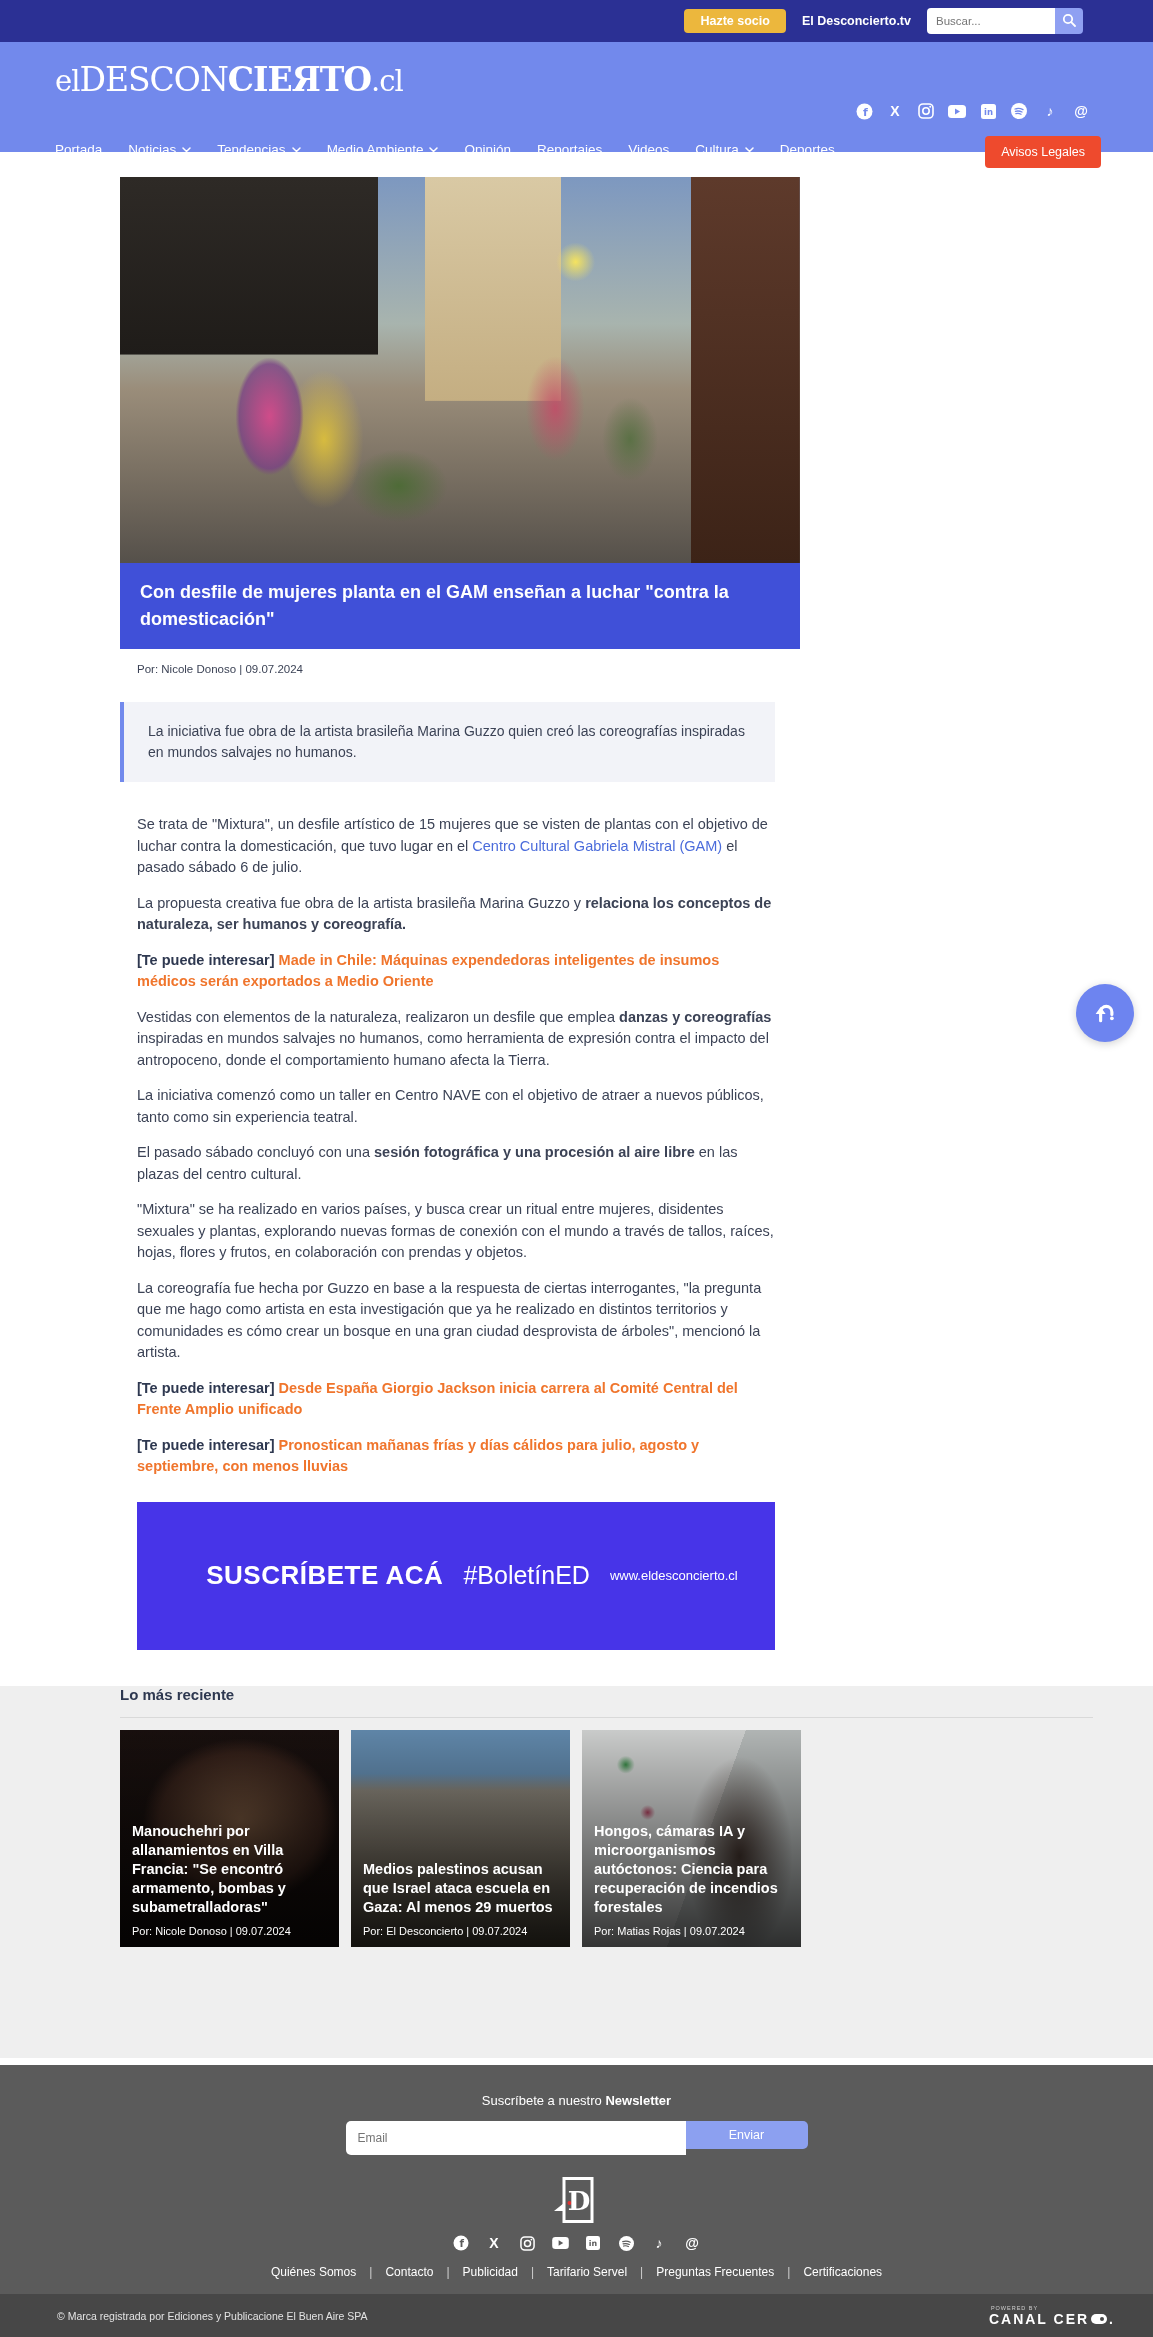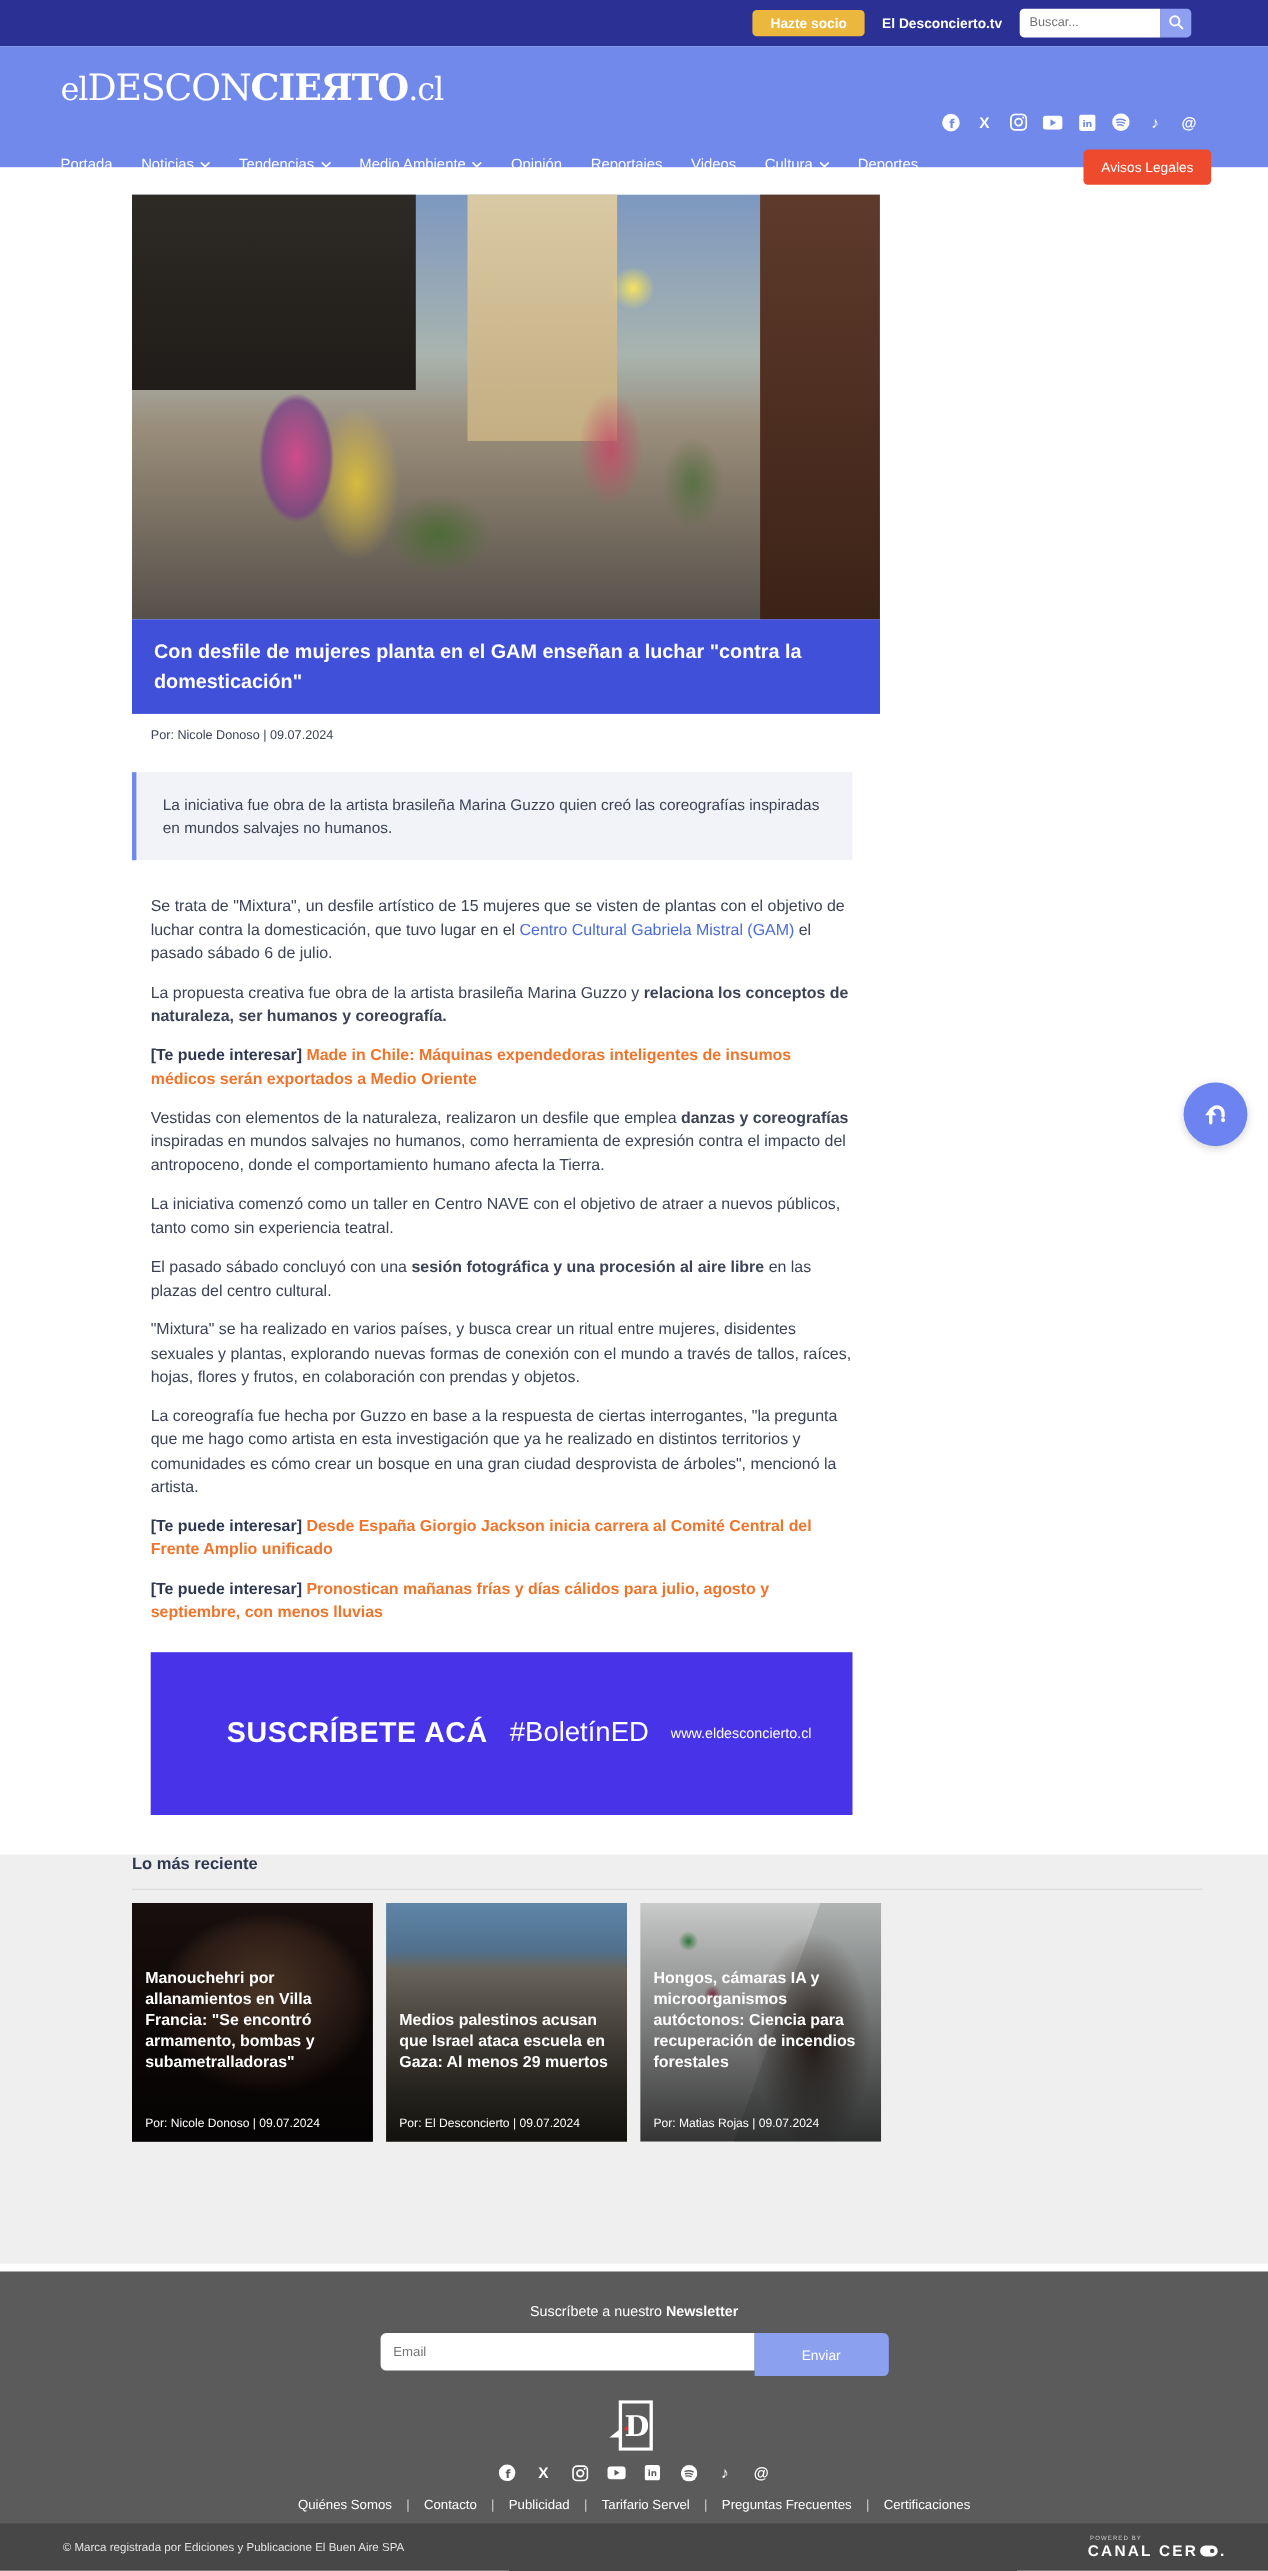--- a/index.html
+++ b/index.html
@@ -114,21 +114,21 @@
   .recent { height:372px; background:#efefef; }
   .recent h2 { margin-left:120px; font-size:15px; color:#2e3850; }
   .recent hr { border:none; border-top:1px solid #d9d9d9; margin:14px 0 12px 120px; width:973px; }
   .cards { display:flex; gap:12px; margin-left:120px; }
   .card {
     width:219px; height:217px; position:relative; cursor:pointer; overflow:hidden;
   }
   .card .overlay {
     position:absolute; inset:0;
     background:linear-gradient(180deg, rgba(0,0,0,.15), rgba(0,0,0,.5) 55%, rgba(0,0,0,.78));
-    padding:10px 12px; display:flex; flex-direction:column; justify-content:flex-end;gap:32px;
+    padding:10px 12px; display:flex; flex-direction:column; justify-content:flex-end;
   }
   .card .c-title { color:#fff; font-weight:700; font-size:14.5px; line-height:19px; }
   .card .c-byline { color:#fff; font-size:11px; margin-top:8px; }
   .card-bg-1 {
     background:
       radial-gradient(130px 110px at 55% 42%, #7a5940, #3a241c 62%, rgba(0,0,0,0) 75%),
       linear-gradient(#1c1210,#140d0b);
   }
   .card-bg-2 {
     background:linear-gradient(180deg,#6f9cc4 0 20%,#9a9488 28%,#8a8274 52%,#6b6457 78%,#57503f);
@@ -144,21 +144,21 @@
   
   .footer { height:272px; background:#5b5b5b; color:#fff; position:relative; padding-top:28px; text-align:center; }
   .nl-heading { font-size:13px; }
   .nl-heading b { font-weight:700; }
   .nl-form { margin-top:13px; display:flex; justify-content:center; }
   .nl-form input {
     width:340px; height:34px; border:none; border-radius:5px 0 0 5px;
     padding:0 12px; font-size:12px; color:#555; outline:none;
   }
   .nl-form button {
-    width:122px; height:39px; border:none; border-radius:0 5px 5px 0;
+    width:122px; height:28px; border:none; border-radius:0 5px 5px 0;
     background:#8ca0f0; color:#fff; font-size:12.5px; cursor:pointer;
   }
   .d-logo { margin:22px auto 0; width:58px; height:46px; cursor:pointer; }
   .footer-social { margin-top:11px; display:flex; justify-content:center; gap:15px; align-items:center; }
   .footer-links { margin-top:13px; font-size:12px; }
   .footer-links a { color:#fff; text-decoration:none; cursor:pointer; }
   .footer-links a:not(:last-child)::after { content:"|"; margin:0 13px; color:#cfcfcf; font-weight:400; }
   .bottom-bar {
     position:absolute; left:0; bottom:0; width:100%; height:43px; background:#474747;
     display:flex; align-items:center; justify-content:space-between;

